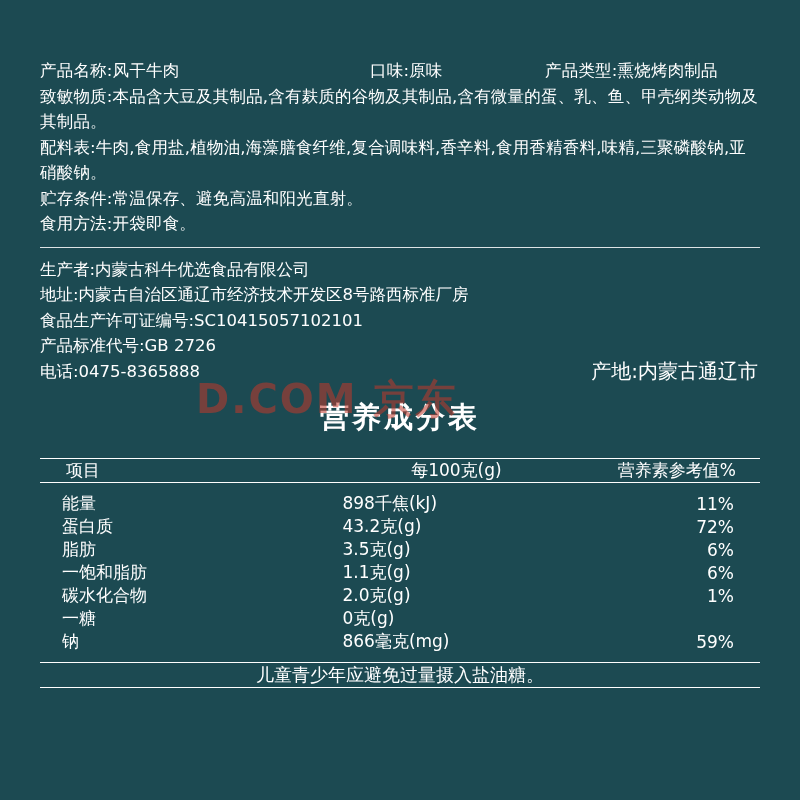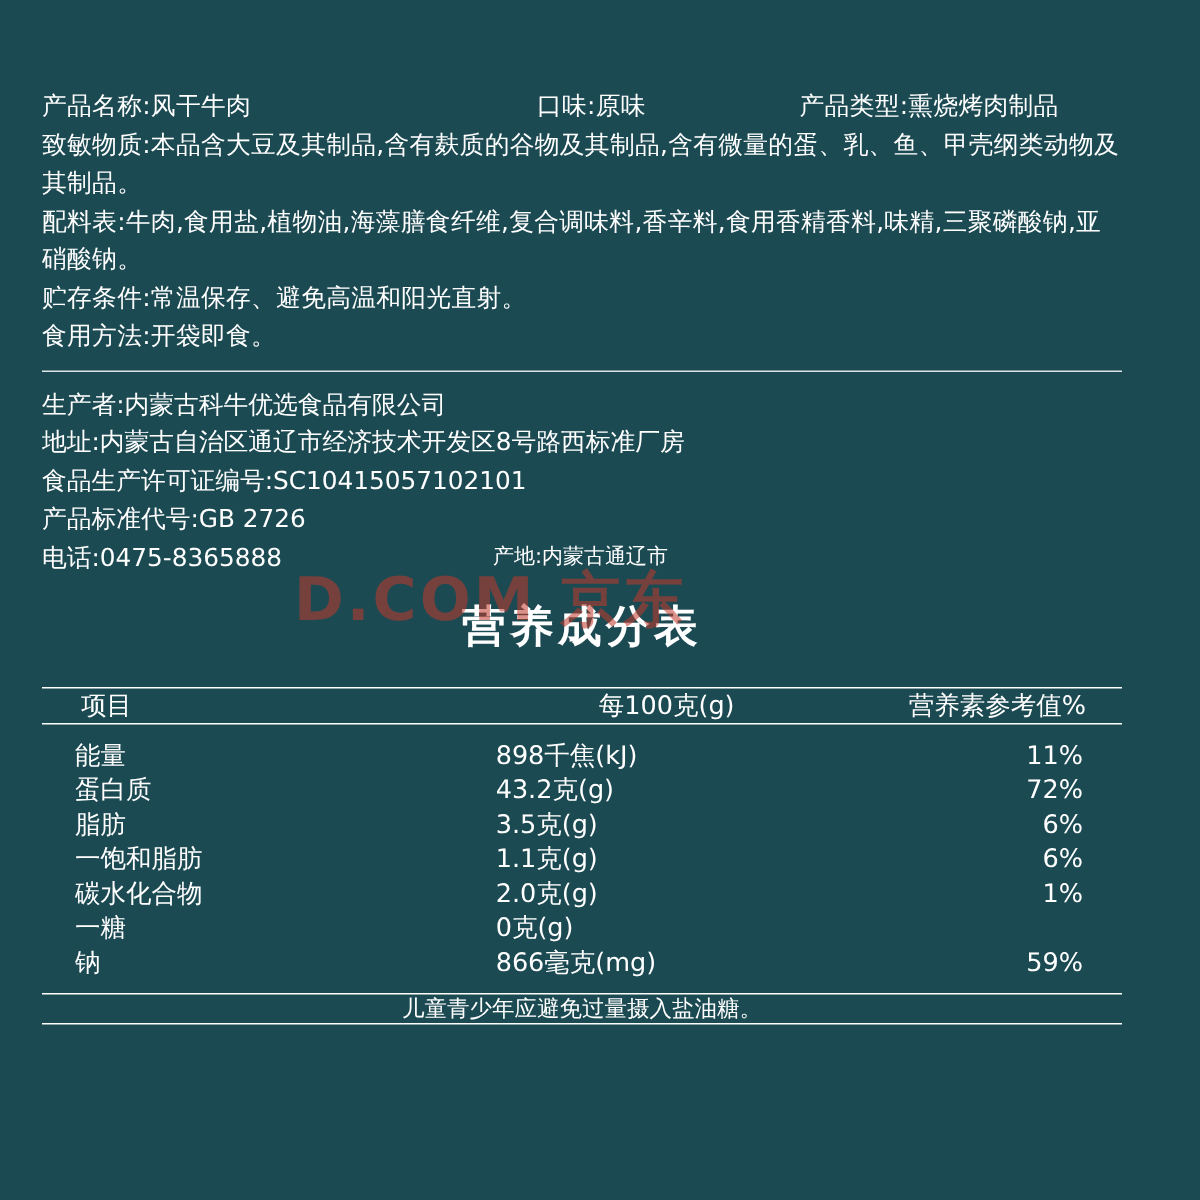--- a/index.html
+++ b/index.html
@@ -11,21 +11,21 @@
     position: relative;
     width: 800px;
     height: 800px;
     background: #1c4a52;
     font-family: "DejaVu Sans", "Liberation Sans", sans-serif;
     color: #ffffff;
     overflow: hidden;
   }
   .inner {
     position: absolute;
-    left: 28px;
+    left: 40px;
     top: 58px;
     width: 720px;
   }
   
   .info-block {
     font-size: 16.5px;
     line-height: 25.5px;
     letter-spacing: 0.2px;
   }
   .info-line {
@@ -45,22 +45,22 @@
     opacity: 0.85;
     margin: 10px 0 9px 0;
     width: 720px;
   }
 
   .maker-block {
     font-size: 16.5px;
     line-height: 25.5px;
   }
   .origin-line {
-    text-align: center;
-    font-size: 14px;
+    text-align: right;
+    font-size: 20px;
     margin-top: -25.5px;
     padding-right: 2px;
   }
 
   
   .watermark {
     position: absolute;
     left: 196px;
     top: 372px;
     font-size: 40px;
@@ -113,21 +113,21 @@
   .c-val  { width: 245px; }
   .c-ref  { width: 175px; text-align: right; padding-right: 26px !important; }
   .hdr .c-item { padding-left: 26px !important; }
   .hdr .c-val  { text-align: center; }
   .hdr .c-ref  { text-align: right; padding-right: 24px !important; }
   .foot-row td {
     border-top: 1px solid #ffffff;
     text-align: center;
     padding-top: 7px;
     padding-bottom: 7px;
-    font-size: 15px;
+    font-size: 18px;
   }
   .indent { padding-left: 16px; }
 </style>
 </head>
 <body>
 
 <div id="page">
 
   <div class="inner">
 

